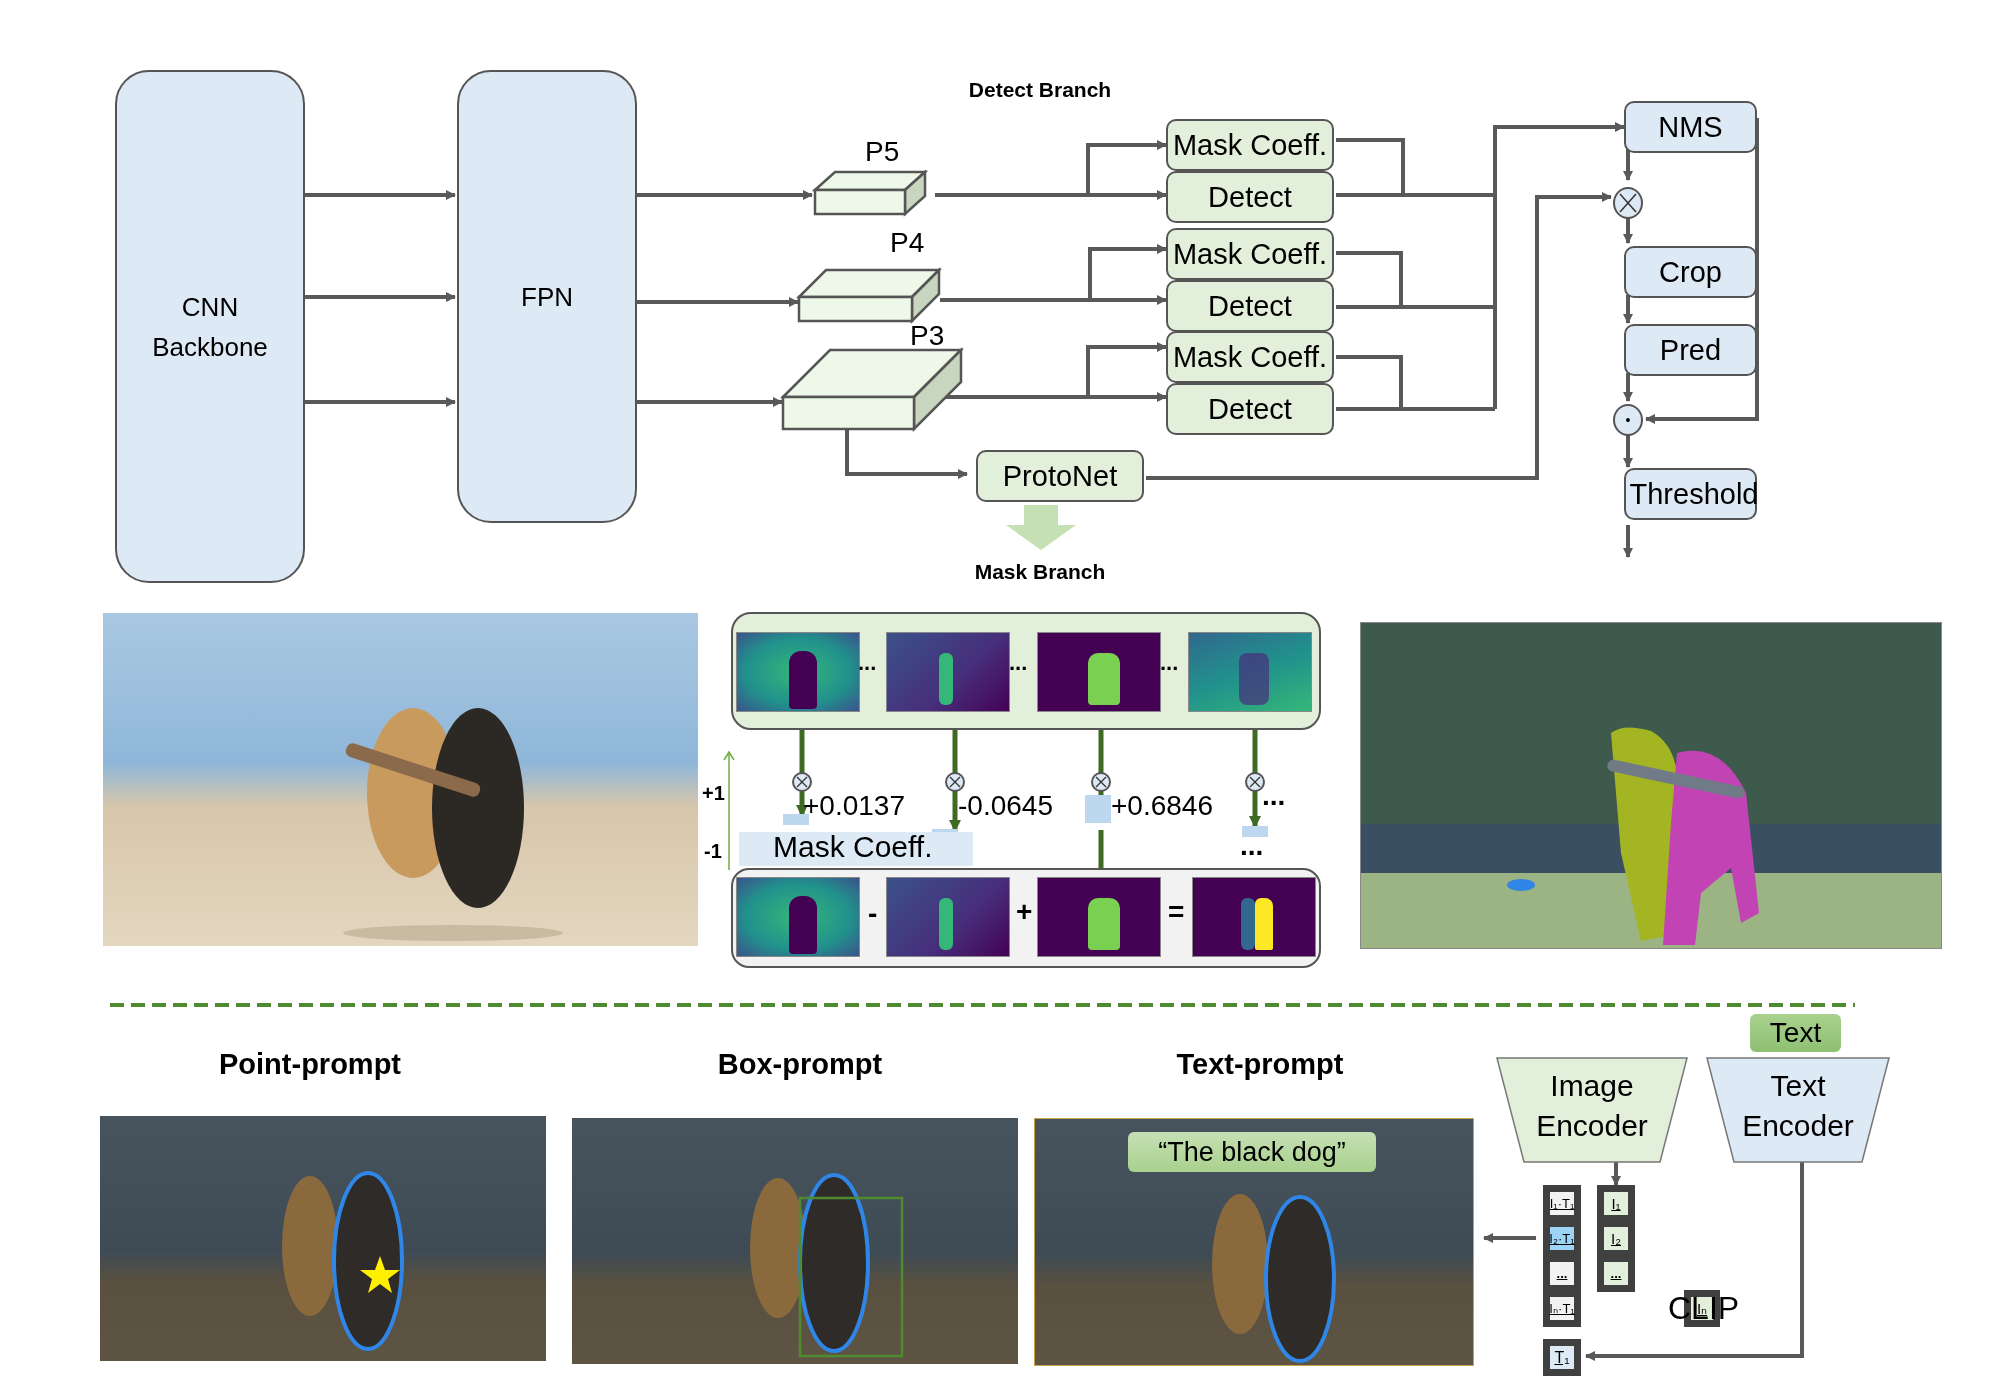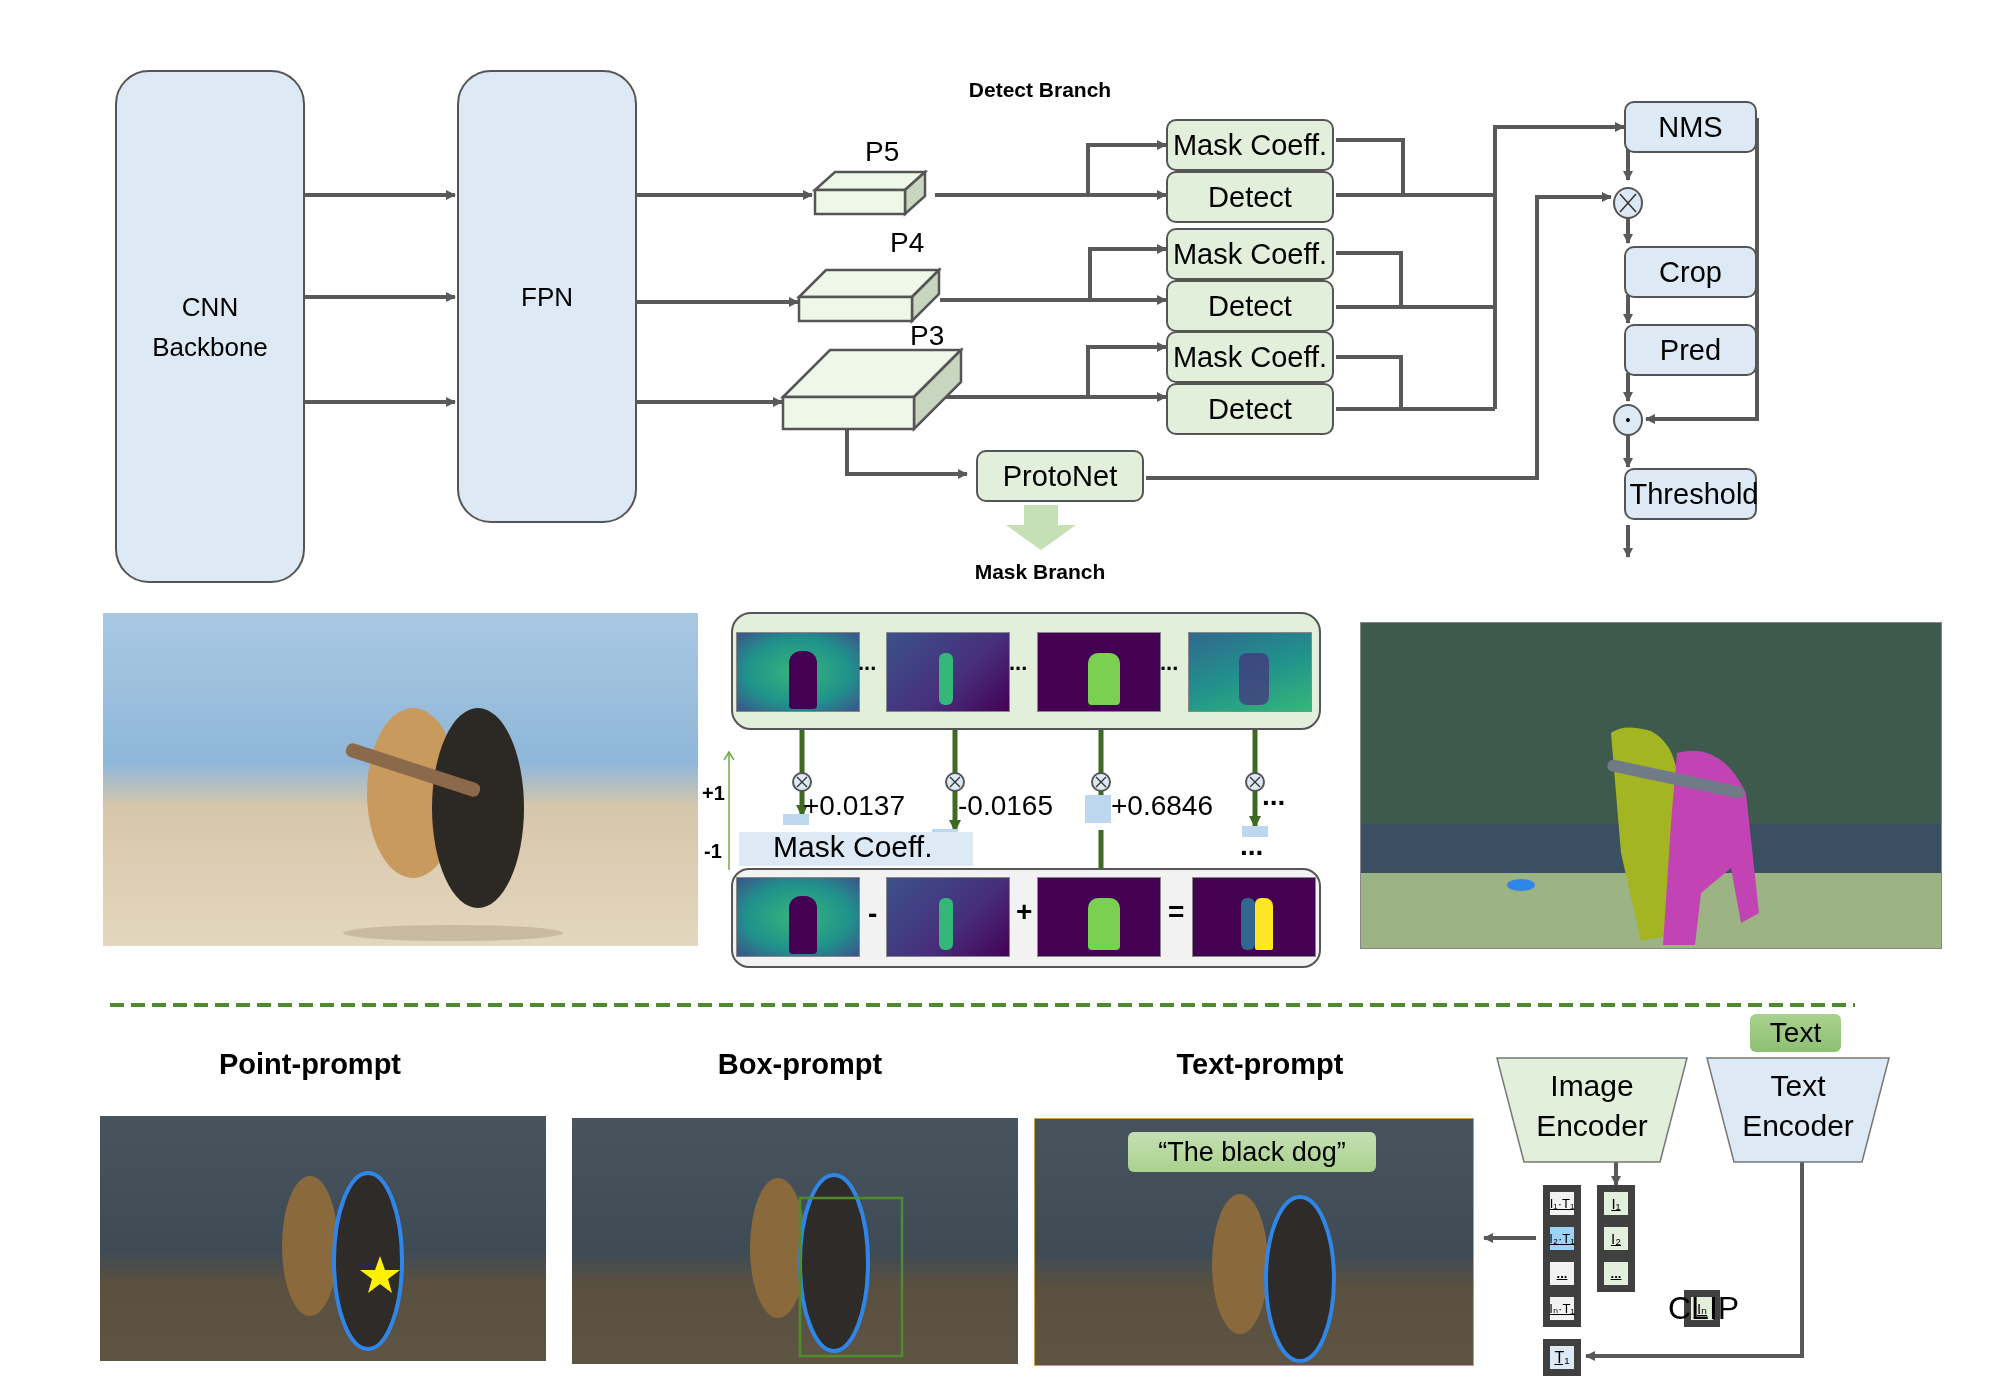--- a/index.html
+++ b/index.html
@@ -195,21 +195,21 @@
       <line x1="13" y1="3" x2="3" y2="13" stroke="#333" stroke-width="1.3"></line>
     </svg></div>
 <div class="abs" style="left:1245px;top:772px;width:20px;height:20px;border:2px solid #555;border-radius:50%;background:#dde9f5;box-sizing:border-box;"><svg width="16" height="16">
       <line x1="3" y1="3" x2="13" y2="13" stroke="#333" stroke-width="1.3"></line>
       <line x1="13" y1="3" x2="3" y2="13" stroke="#333" stroke-width="1.3"></line>
     </svg></div>
 
 <div class="abs" style="left:783px;top:814px;width:26px;height:11px;background:#bdd7ee;"></div>
 <div class="coef" style="left:803px;top:790px;">+0.0137</div>
 <div class="abs" style="left:932px;top:829px;width:26px;height:6px;background:#bdd7ee;"></div>
-<div class="coef" style="left:958px;top:790px;">-0.0165</div>
+<div class="coef" style="left:958px;top:790px;">-0.0645</div>
 <div class="abs" style="left:1085px;top:795px;width:26px;height:28px;background:#bdd7ee;"></div>
 <div class="coef" style="left:1111px;top:790px;">+0.6846</div>
 <div class="abs" style="left:1242px;top:826px;width:26px;height:11px;background:#bdd7ee;"></div>
 <div class="coef" style="left:1262px;top:780px;font-weight:bold;">...</div>
 <div class="coef" style="left:1240px;top:830px;font-weight:bold;">...</div>
 
 <div class="abs" style="left:739px;top:832px;width:234px;height:34px;background:#dde9f5;"></div>
 <div class="lbl" style="left:773px;top:830px;font-size:30px;">Mask Coeff.</div>
 <div class="lbl" style="left:702px;top:782px;font-size:20px;font-weight:bold;">+1</div>
 <div class="lbl" style="left:704px;top:840px;font-size:20px;font-weight:bold;">-1</div>

